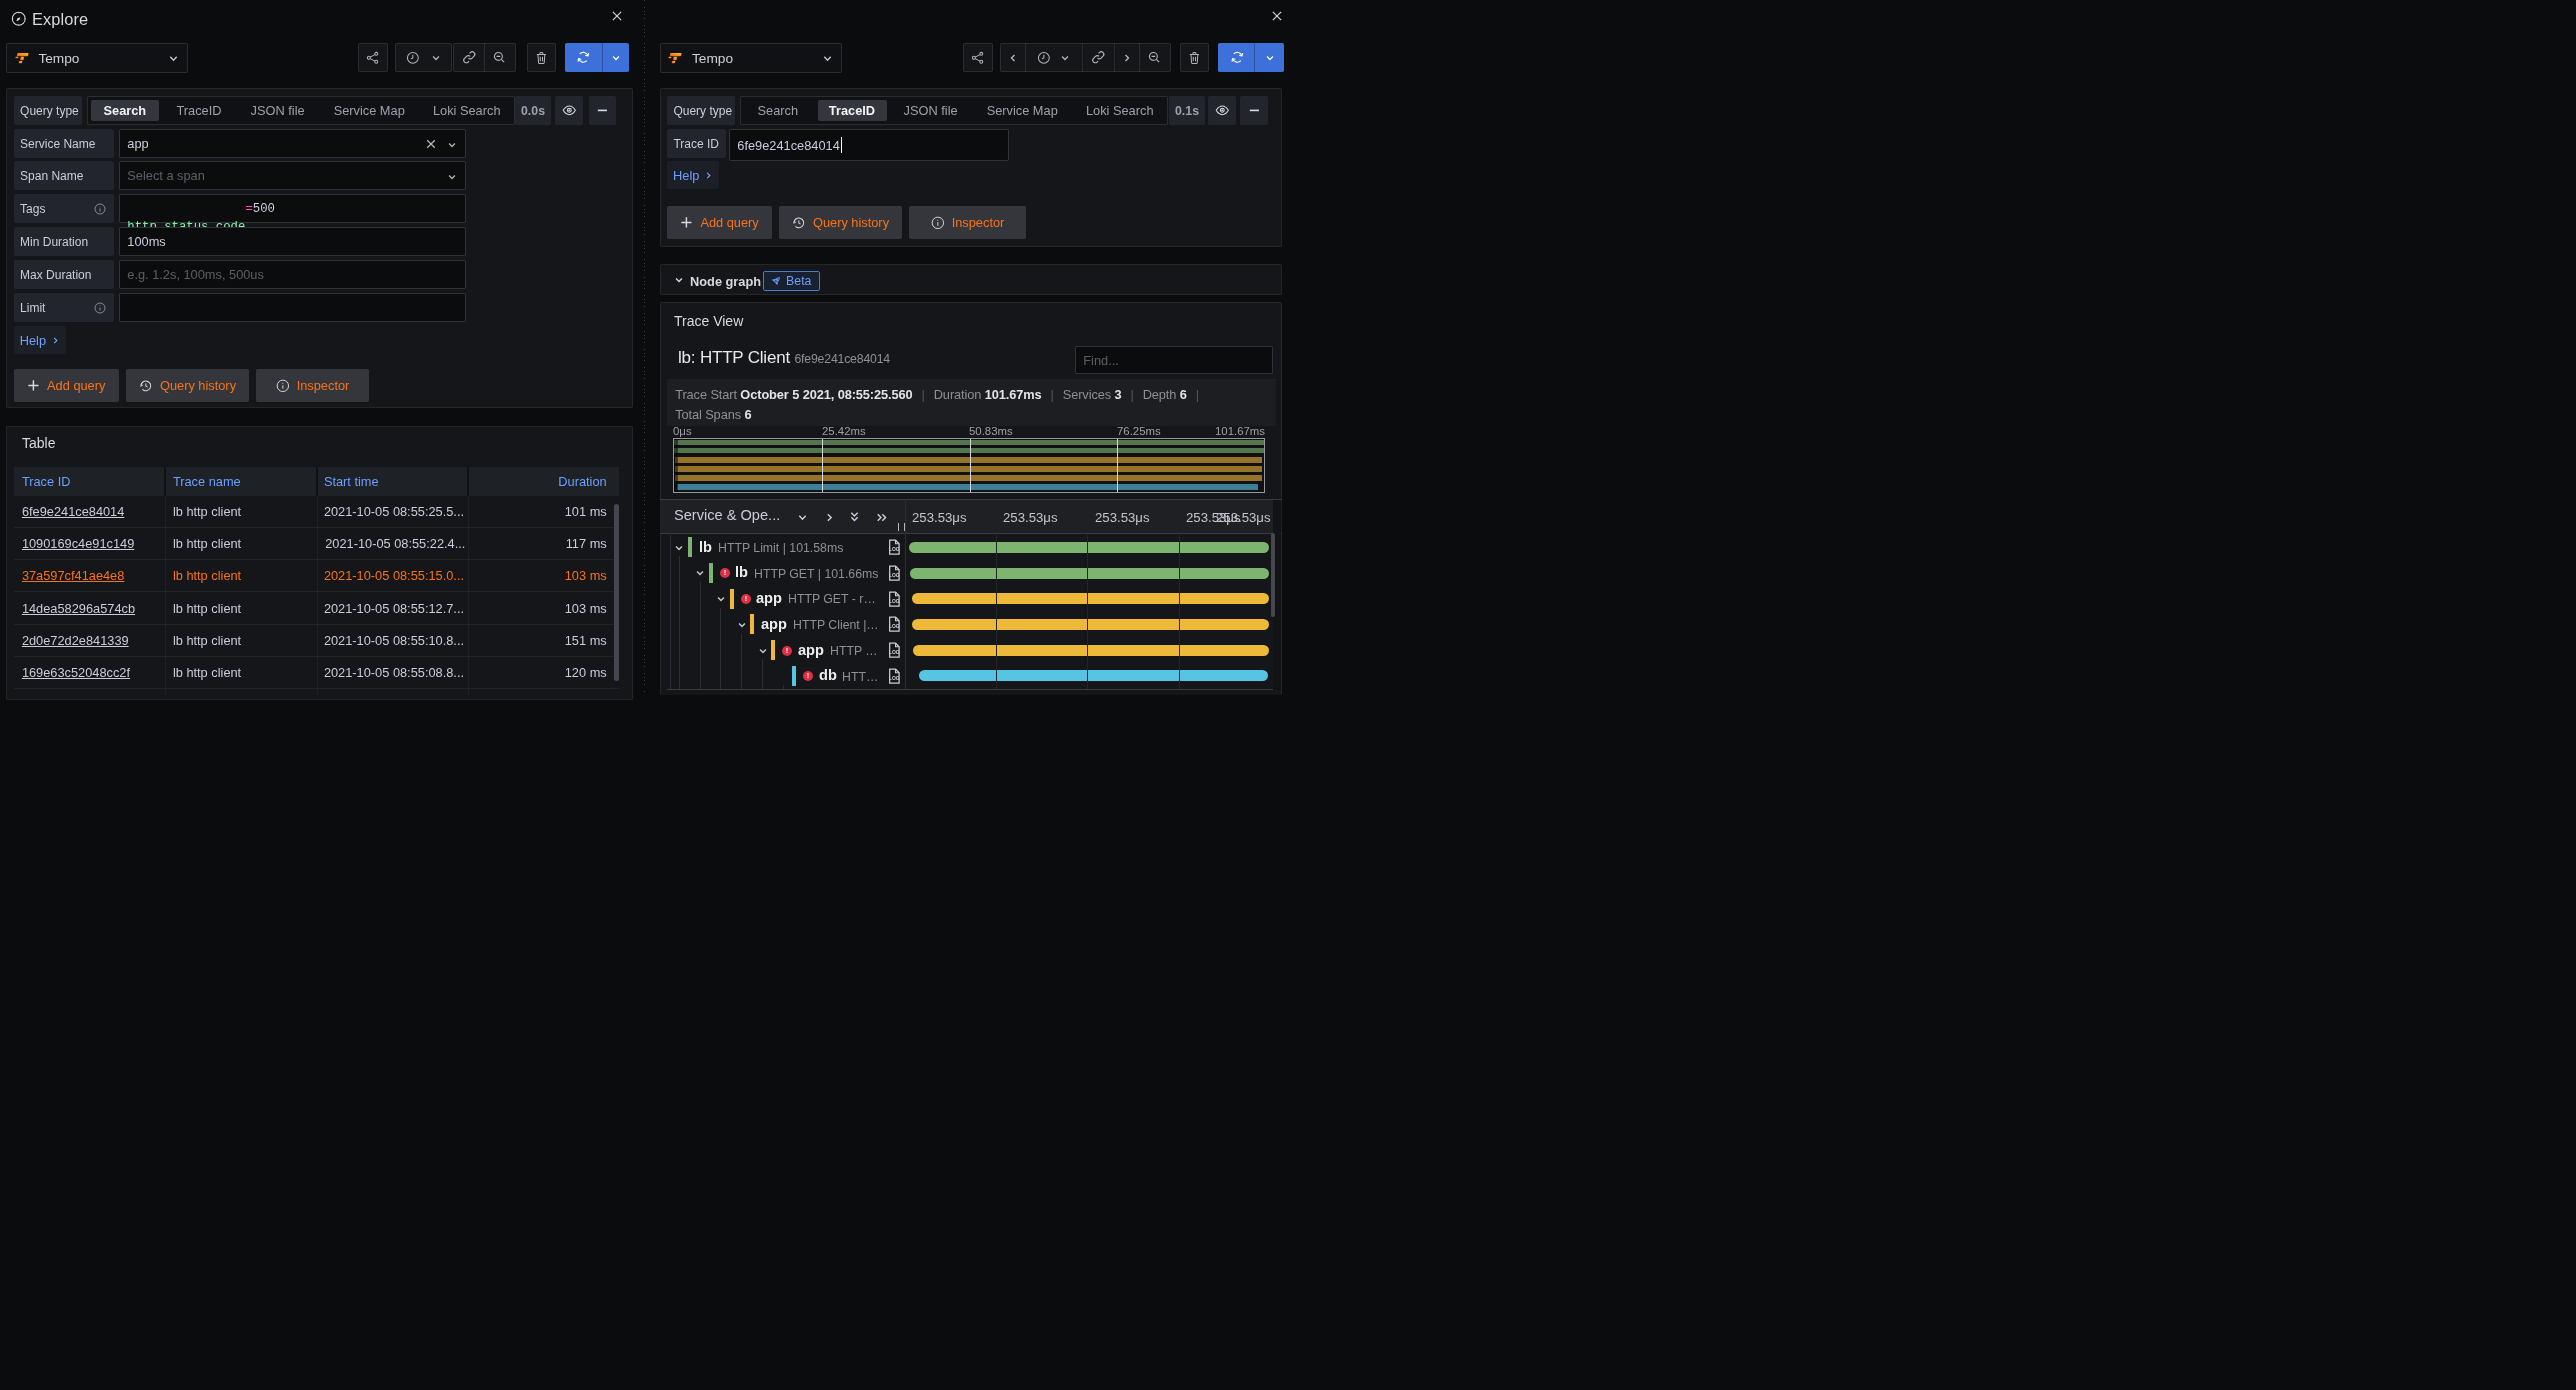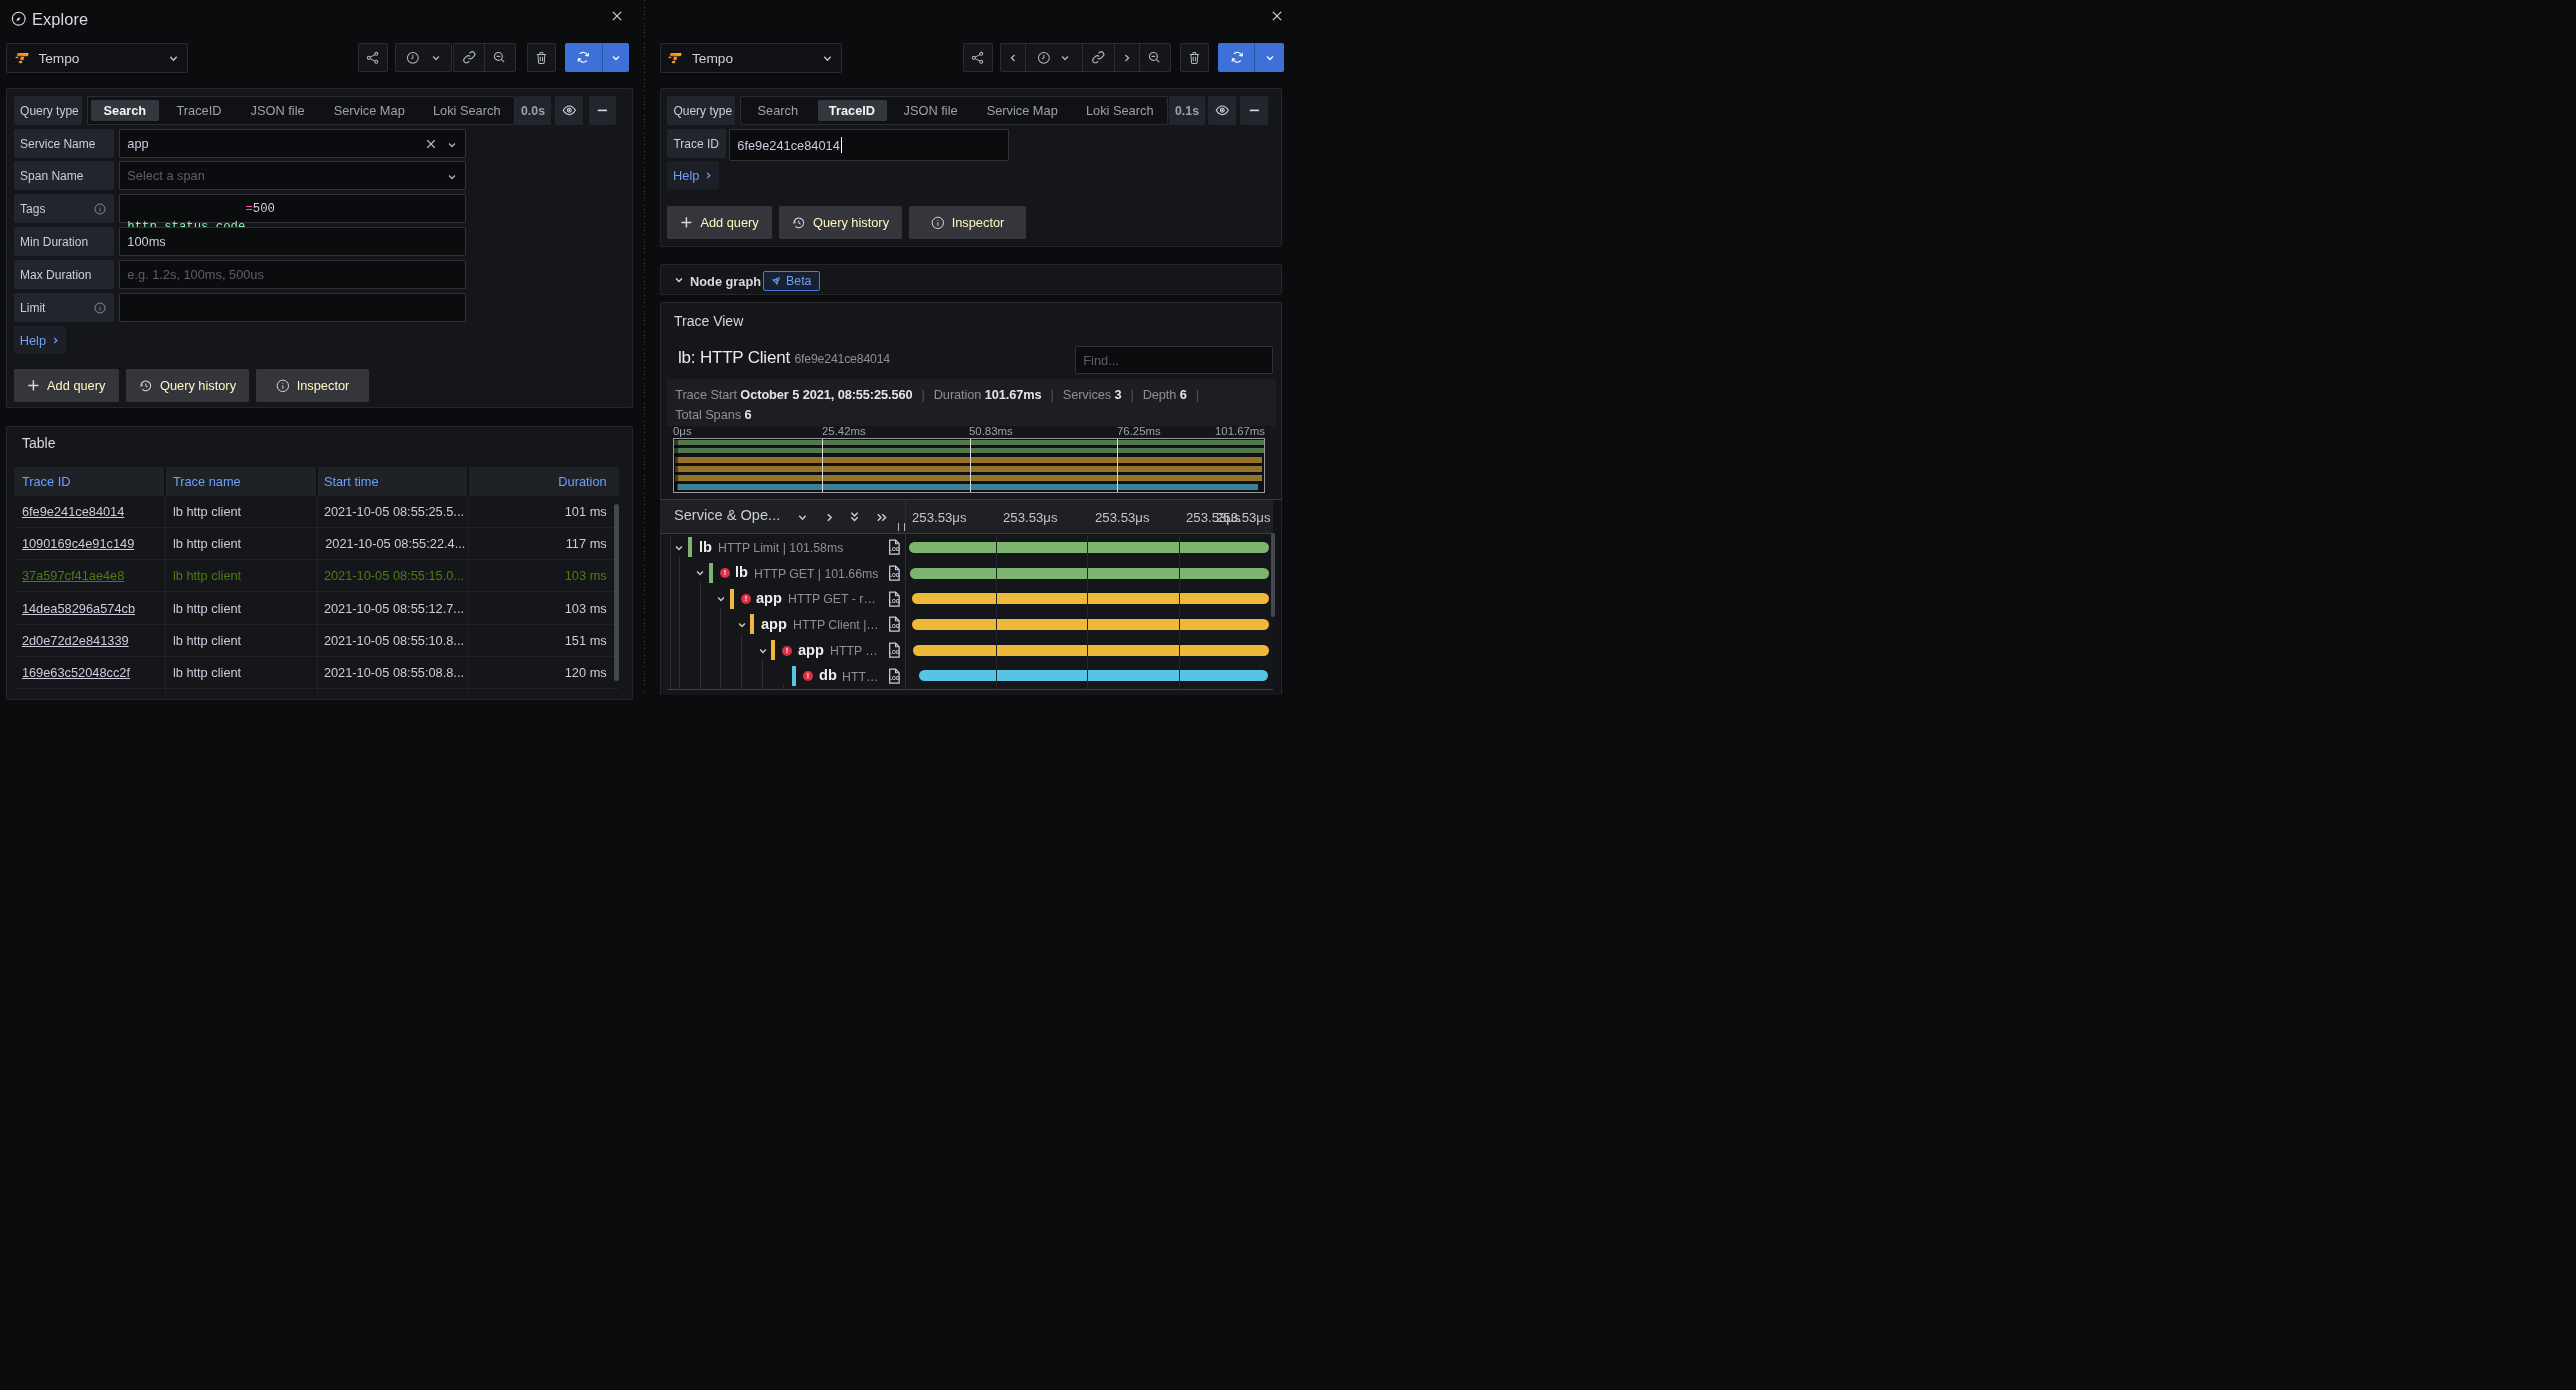--- a/index.html
+++ b/index.html
@@ -3,21 +3,21 @@
 <meta charset="utf-8">
 <style>
 * { margin:0; padding:0; box-sizing:border-box; }
 html,body { width:1288px; height:695px; background:#0b0c0e; font-family:"Liberation Sans", sans-serif; overflow:hidden; }
 .abs { position:absolute; }
 .panel { position:absolute; background:#141619; border:0.9px solid rgba(204,204,220,0.09); border-radius:1.8px; }
 .chip { position:absolute; background:#22252b; border-radius:1.8px; color:#ccccdc; font-size:12px; font-weight:500; display:flex; align-items:center; padding:0 6.4px; height:29px; white-space:nowrap; }
 .input { position:absolute; background:#0b0c0e; border:0.9px solid rgba(204,204,220,0.20); border-radius:1.8px; color:#ccccdc; font-size:12.8px; display:flex; align-items:center; padding:0 7.3px; height:29px; }
 .tbtn { position:absolute; background:#141619; border:0.9px solid rgba(204,204,220,0.12); border-radius:1.8px; display:flex; align-items:center; justify-content:center; height:29px; top:43px; }
 .gbtn { position:absolute; background:#22252b; border-radius:1.8px; display:flex; align-items:center; justify-content:center; height:29px; }
-.btn { position:absolute; background:#34363c; border-radius:1.8px; color:#fef9c3; font-size:12.8px; font-weight:500; display:flex; align-items:center; justify-content:center; height:33px; }
+.btn { position:absolute; background:#34363c; border-radius:1.8px; color:#f97316; font-size:12.8px; font-weight:500; display:flex; align-items:center; justify-content:center; height:33px; }
 svg { display:block; }
 .ph { color:rgba(204,204,220,0.42); }
 </style>
 </head>
 <body>
 
 <div class="abs" id="paneL" style="left:0;top:0;width:644px;height:695px;">
 
   <div class="abs" style="left:11px;top:10px;width:274px;height:18px;display:flex;align-items:center;gap:3.6px;color:#d8d9dd;">
     <svg width="15.5" height="15.5" viewBox="0 0 24 24" fill="none" stroke="#d8d9dd" stroke-width="1.6">
@@ -209,21 +209,21 @@
         <div style="width:151px;padding-left:8.2px;">lb http client</div>
         <div style="width:151px;padding-left:8.2px;">2021-10-05 08:55:25.5...</div>
         <div style="flex:1;text-align:right;padding-right:12px;">101 ms</div>
       </div>
       <div class="abs" style="left:13.7px;top:528px;width:605px;height:32px;border-bottom:0.9px solid rgba(204,204,220,0.07);display:flex;align-items:center;color:#ccccdc;font-size:12.8px;">
         <div style="width:151px;padding-left:8.2px;"><span style="text-decoration:underline;">1090169c4e91c149</span></div>
         <div style="width:151px;padding-left:8.2px;">lb http client</div>
         <div style="width:151px;padding-left:8.2px;text-align:center;">2021-10-05 08:55:22.4...</div>
         <div style="flex:1;text-align:right;padding-right:12px;">117 ms</div>
       </div>
-      <div class="abs" style="left:13.7px;top:560px;width:605px;height:32px;border-bottom:0.9px solid rgba(204,204,220,0.07);display:flex;align-items:center;color:#4d7c0f;font-size:12.8px;">
+      <div class="abs" style="left:13.7px;top:560px;width:605px;height:32px;border-bottom:0.9px solid rgba(204,204,220,0.07);display:flex;align-items:center;color:#f97316;font-size:12.8px;">
         <div style="width:151px;padding-left:8.2px;"><span style="text-decoration:underline;">37a597cf41ae4e8</span></div>
         <div style="width:151px;padding-left:8.2px;">lb http client</div>
         <div style="width:151px;padding-left:8.2px;">2021-10-05 08:55:15.0...</div>
         <div style="flex:1;text-align:right;padding-right:12px;">103 ms</div>
       </div>
       <div class="abs" style="left:13.7px;top:593px;width:605px;height:32px;border-bottom:0.9px solid rgba(204,204,220,0.07);display:flex;align-items:center;color:#ccccdc;font-size:12.8px;">
         <div style="width:151px;padding-left:8.2px;"><span style="text-decoration:underline;">14dea58296a574cb</span></div>
         <div style="width:151px;padding-left:8.2px;">lb http client</div>
         <div style="width:151px;padding-left:8.2px;">2021-10-05 08:55:12.7...</div>
         <div style="flex:1;text-align:right;padding-right:12px;">103 ms</div>

